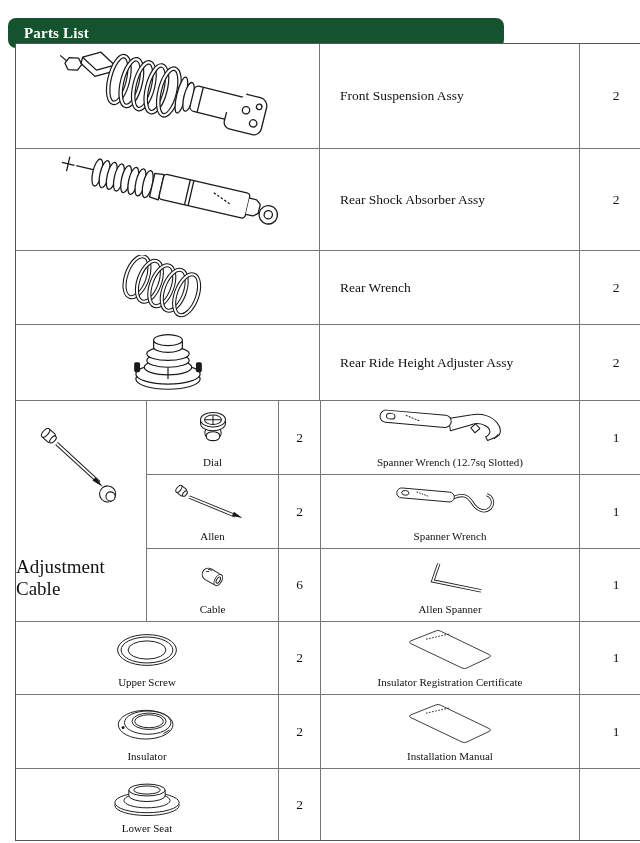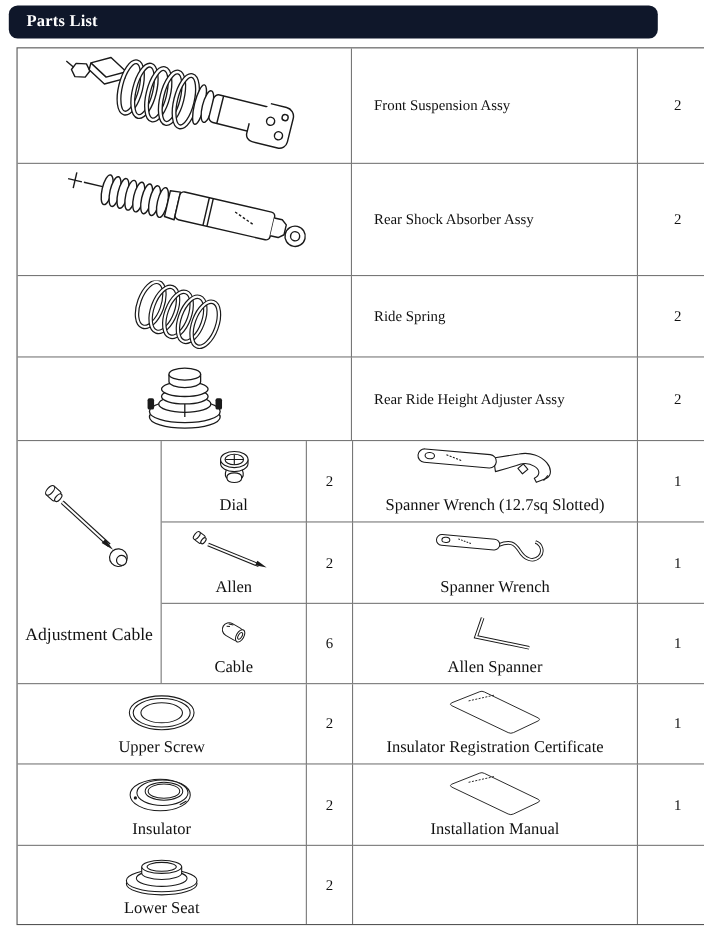--- a/index.html
+++ b/index.html
@@ -8,22 +8,22 @@
     --ink:#1a1a1a;
   }
   *{box-sizing:border-box;margin:0;padding:0;}
   html,body{background:#fff;}
   body{
     width:640px;height:843px;position:relative;
     font-family:"Liberation Serif","DejaVu Serif",serif;
     color:#111;
   }
   .header-bar{
-    position:absolute;left:8px;top:5px;width:590px;height:30px;
-    background:#0f172a;border-radius:8px;
+    position:absolute;left:8px;top:18px;width:496px;height:30px;
+    background:#14532d;border-radius:8px;
     display:flex;align-items:center;
   }
   .header-bar .title{
     color:#fff;font-weight:bold;font-size:15px;padding-left:16px;
     letter-spacing:.2px;
   }
   .parts-table{
     position:absolute;left:15px;top:43px;width:638px;
     border:1px solid var(--outer);
     background:#fff;
@@ -35,26 +35,26 @@
   .br{border-right:1px solid var(--grid);}
   .bb{border-bottom:1px solid var(--grid);}
   .img-cell{display:flex;align-items:center;justify-content:center;overflow:hidden;}
   .label-cell{display:flex;align-items:center;padding-left:20px;font-size:13.5px;}
   .qty-cell{display:flex;align-items:center;justify-content:center;font-size:13.5px;}
   .fig-cell{
     display:flex;flex-direction:column;align-items:center;
     padding:3px 2px 5px;overflow:hidden;
   }
   .fig-cell .fig{flex:1;display:flex;align-items:center;justify-content:center;min-height:0;}
-  .fig-cell .cap{font-size:15px;white-space:nowrap;line-height:1.2;}
+  .fig-cell .cap{font-size:11px;white-space:nowrap;line-height:1.2;}
   .merged-cell{
     display:flex;flex-direction:column;align-items:center;justify-content:center;
     grid-row:1 / span 3;
   }
-  .merged-cell .cap{font-size:16px;margin-top:42px;}
+  .merged-cell .cap{font-size:19px;margin-top:42px;}
   svg{display:block;}
   .ln{stroke:var(--ink);fill:none;stroke-width:1.4;stroke-linejoin:round;}
   .fw{stroke:var(--ink);fill:#fff;stroke-width:1.4;stroke-linejoin:round;}
   .wire{stroke:var(--ink);fill:none;stroke-width:5;}
   .wire-i{stroke:#fff;fill:none;stroke-width:2.4;}
 </style>
 </head>
 <body>
 
 <div class="header-bar">
@@ -137,21 +137,21 @@
             <ellipse class="wire-i" cx="51" cy="40" rx="13" ry="26"></ellipse>
           <ellipse class="wire" cx="67" cy="40" rx="13" ry="26"></ellipse>
             <ellipse class="wire-i" cx="67" cy="40" rx="13" ry="26"></ellipse>
           <ellipse class="wire" cx="83" cy="40" rx="13" ry="26"></ellipse>
             <ellipse class="wire-i" cx="83" cy="40" rx="13" ry="26"></ellipse>
           <ellipse class="wire" cx="99" cy="40" rx="13" ry="26"></ellipse>
             <ellipse class="wire-i" cx="99" cy="40" rx="13" ry="26"></ellipse>
         </g>
       </svg>
     </div>
-    <div class="label-cell br bb">Ride Spring</div>
+    <div class="label-cell br bb">Rear Wrench</div>
     <div class="qty-cell bb">2</div>
 
     <div class="img-cell br">
       <svg width="104" height="66" viewBox="0 0 120 78">
         <ellipse class="fw" cx="60" cy="58" rx="38" ry="12"></ellipse>
         <ellipse class="fw" cx="60" cy="52" rx="38" ry="12"></ellipse>
         <rect x="20" y="38" width="7" height="12" rx="2" fill="#1a1a1a"></rect>
         <rect x="93" y="38" width="7" height="12" rx="2" fill="#1a1a1a"></rect>
         <ellipse class="fw" cx="60" cy="44" rx="28" ry="9"></ellipse>
         <ellipse class="fw" cx="60" cy="36" rx="25" ry="8"></ellipse>

